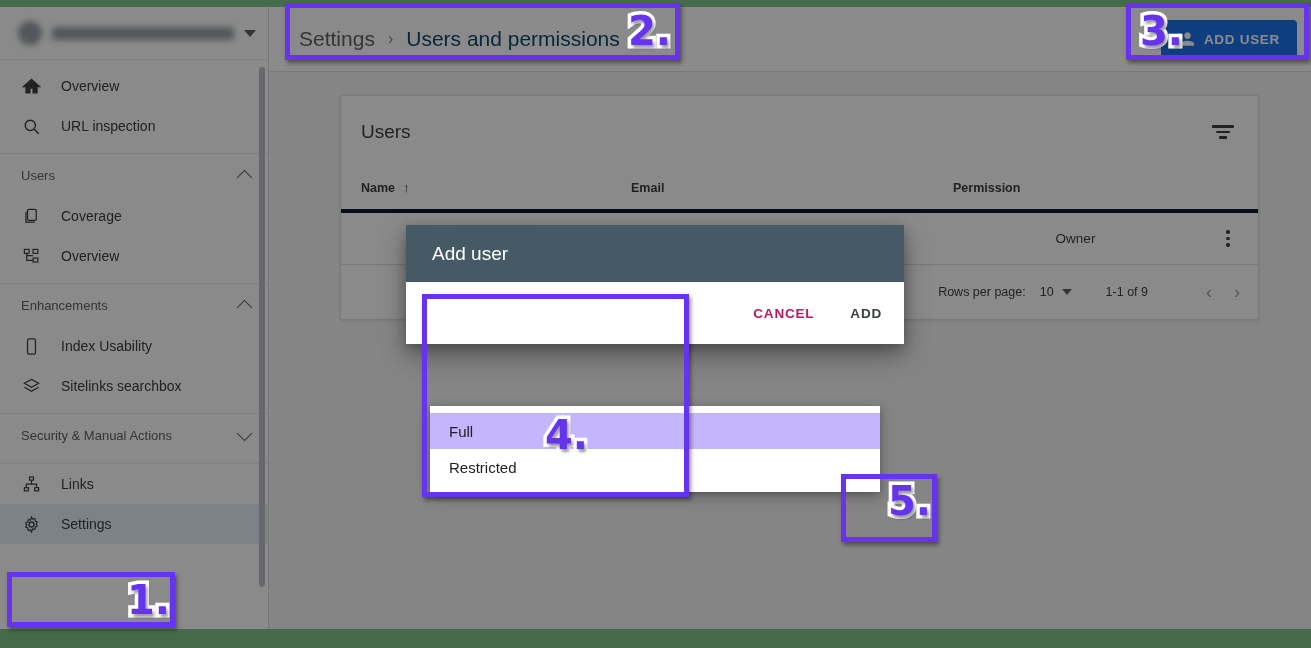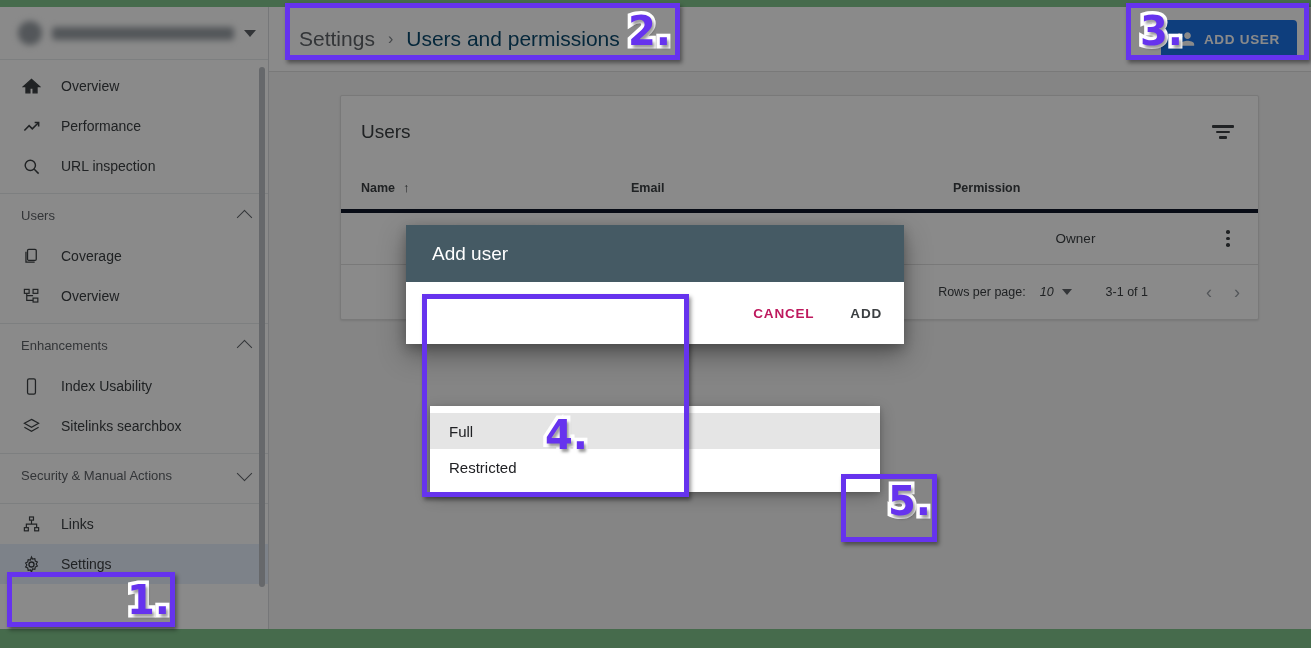--- a/index.html
+++ b/index.html
@@ -195,21 +195,21 @@
   }
   .kebab { display: flex; flex-direction: column; align-items: center; gap: 3px; cursor: pointer; }
   .kebab i { width: 3.5px; height: 3.5px; border-radius: 50%; background: #3c4043; display: block; }
   .pager {
     display: flex; align-items: center; justify-content: flex-end;
     height: 54px;
     padding-right: 18px;
     font-size: 12.5px; color: #3c4043;
   }
   .pager .lbl { margin-right: 14px; }
-  .pager .rpp-val { margin-right: 8px; font-style: italic; }
+  .pager .rpp-val { margin-right: 8px; }
   .pager .rpp-caret {
     width: 0; height: 0;
     border-left: 5px solid transparent;
     border-right: 5px solid transparent;
     border-top: 6px solid #5f6368;
     margin-right: 34px;
   }
   .pager .range { margin-right: 36px; }
   .pg-arrow {
     font-size: 18px; color: #9aa0a6;
@@ -263,21 +263,21 @@
     z-index: 70;
     padding: 7px 0;
   }
   .select-opt {
     height: 36px;
     display: flex; align-items: center;
     padding-left: 19px;
     font-size: 15px; color: #202124;
     cursor: pointer;
   }
-  .select-opt.selected { background: #e5e5e5; }
+  .select-opt.selected { background: #c4b5fd; }
 
   
   .anno {
     position: absolute;
     border: 5px solid #6633ee;
     z-index: 90;
     pointer-events: none;
     box-shadow: 2px 3px 4px rgba(0,0,0,0.42);
   }
   .badge {
@@ -314,29 +314,20 @@
 
         <div class="nav-item">
           <span class="ic">
             <svg viewBox="0 0 24 24">
                 <path class="filled" fill="#3c4043" d="M10 20v-6h4v6h5v-8h3L12 3 2 12h3v8z"></path>
               </svg>
           </span>
           <span>Overview</span>
         </div>
 
-        <div class="nav-item">
-          <span class="ic">
-            <svg viewBox="0 0 24 24">
-                <polyline points="3,17 9,11 13,15 21,7" stroke="#3c4043" stroke-width="2" fill="none"></polyline>
-                <polyline points="16,7 21,7 21,12" stroke="#3c4043" stroke-width="2" fill="none"></polyline>
-              </svg>
-          </span>
-          <span>Performance</span>
-        </div>
 
         <div class="nav-item">
           <span class="ic">
             <svg viewBox="0 0 24 24">
                 <circle cx="10.5" cy="10.5" r="6.5" stroke="#3c4043" stroke-width="1.8" fill="none"></circle>
                 <line x1="15.5" y1="15.5" x2="21" y2="21" stroke="#3c4043" stroke-width="1.8"></line>
               </svg>
           </span>
           <span>URL inspection</span>
         </div>
@@ -485,21 +476,21 @@
                 </span>
               </td>
             </tr>
           </tbody>
         </table>
 
         <div class="pager">
           <span class="lbl">Rows per page:</span>
           <span class="rpp-val">10</span>
           <span class="rpp-caret"></span>
-          <span class="range">3-1 of 1</span>
+          <span class="range">1-1 of 9</span>
           <span class="pg-arrow">‹</span>
           <span class="pg-arrow">›</span>
         </div>
 
       </section>
     </main>
   </div>
 
   <div class="scrim"></div>
 

